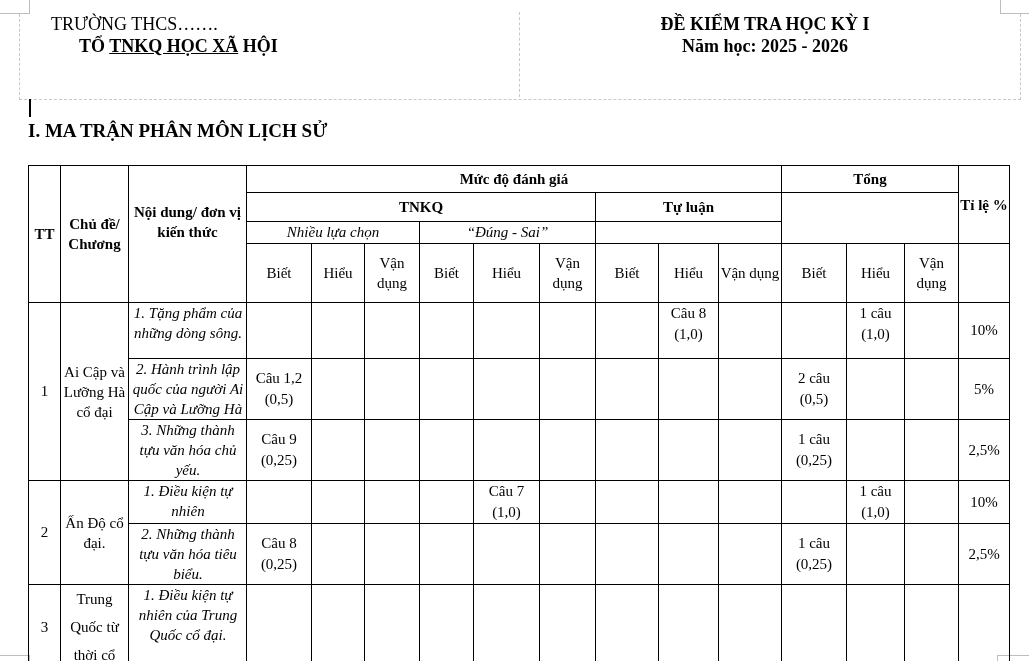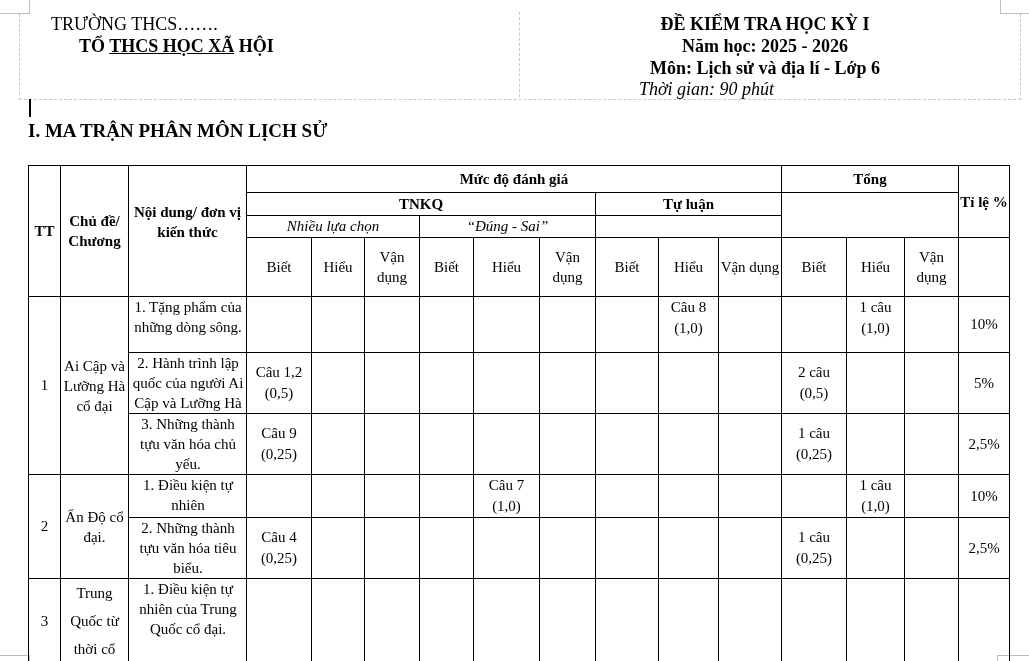--- a/index.html
+++ b/index.html
@@ -18,45 +18,43 @@
   .r1 { top:2px; } .r2 { top:24px; } .r3 { top:46px; }
   .r4 { position:absolute; left:119px; top:67px; font-style:italic; font-size:18px; }
   .cursor { position:absolute; left:29px; top:99px; width:2px; height:18px; background:#000; }
   .section-title { position:absolute; left:28px; top:120px; font-size:19px; font-weight:bold; }
   table.matrix { position:absolute; left:28px; top:165px; border-collapse:collapse; table-layout:fixed;
                  font-size:15px; }
   table.matrix td { border:1.5px solid #000; padding:0 1px; text-align:center; vertical-align:middle;
                     line-height:21px; overflow:hidden; }
   .b { font-weight:bold; }
   .i { font-style:italic;margin-left:21px; }
-  .just { text-align:left; vertical-align:top !important; line-height:20px !important; padding:0 0 0 1px !important; }
+  .just { text-align:left; vertical-align:top !important; line-height:20px !important; padding:0 0 0 1px !important;font-style:italic; }
   .hdr-bottom td { border-bottom:3px solid #000; }
 </style>
 </head>
 <body>
 
 <div class="crop-mark" style="left:0;top:0;width:29px;height:13px;border-right-width:1px;border-bottom-width:1px;"></div>
 <div class="crop-mark" style="left:1000px;top:0;width:29px;height:13px;border-left-width:1px;border-bottom-width:1px;"></div>
 <div class="crop-mark" style="left:0;top:655px;width:29px;height:6px;border-right-width:1px;border-top-width:1px;"></div>
 <div class="crop-mark" style="left:997px;top:655px;width:32px;height:6px;border-left-width:1px;border-top-width:1px;"></div>
 
 <div class="header-box"></div>
 
 <div class="header-left">
   <div class="school">TRƯỜNG THCS…….</div>
   <div class="dept">
-    <span>TỔ </span><span class="ul">THCS HỌC XÃ</span><span> HỘI</span>
+    <span>TỔ </span><span class="ul">TNKQ HỌC XÃ</span><span> HỘI</span>
   </div>
 </div>
 
 <div class="header-right">
   <div class="r-line r1">ĐỀ KIỂM TRA HỌC KỲ I</div>
   <div class="r-line r2">Năm học: 2025 - 2026</div>
-  <div class="r-line r3">Môn: Lịch sử và địa lí - Lớp 6</div>
-  <div class="r4">Thời gian: 90 phút</div>
 </div>
 
 <div class="cursor"></div>
 
 <div class="section-title">I. MA TRẬN PHÂN MÔN LỊCH SỬ</div>
 
 <table class="matrix">
   <colgroup>
     <col style="width:32px">
       <col style="width:68px">
@@ -77,21 +75,21 @@
   </colgroup>
   <tbody>
       <tr style="height:27px">
     <td rowspan="4" class="b">TT</td>
     <td rowspan="4" class="b" style="line-height:20px">Chủ đề/ Chương</td>
     <td rowspan="4" class="b" style="line-height:20px;vertical-align:top;padding-top:36px">Nội dung/ đơn vị kiến thức</td>
     <td colspan="9" class="b">Mức độ đánh giá</td>
     <td colspan="3" class="b">Tổng</td>
     <td rowspan="3" class="b" style="line-height:20px">Tỉ lệ %</td>
   </tr>
-  <tr style="height:23px">
+  <tr style="height:29px">
     <td colspan="6" class="b">TNKQ</td>
     <td colspan="3" class="b">Tự luận</td>
     <td colspan="3" rowspan="2"></td>
   </tr>
   <tr style="height:22px">
     <td colspan="3" class="i">Nhiều lựa chọn</td>
     <td colspan="3" class="i">“Đúng - Sai”</td>
     <td colspan="3"></td>
   </tr>
   <tr class="hdr-bottom" style="height:59px">
@@ -174,21 +172,21 @@
     <td></td>
     <td></td>
     <td></td>
     <td></td>
     <td>1 câu (1,0)</td>
     <td></td>
     <td>10%</td>
   </tr>
   <tr style="height:57px">
     <td class="just">2. Những thành tựu văn hóa tiêu biểu.</td>
-    <td>Câu 4 (0,25)</td>
+    <td>Câu 8 (0,25)</td>
     <td></td>
     <td></td>
     <td></td>
     <td></td>
     <td></td>
     <td></td>
     <td></td>
     <td></td>
     <td>1 câu (0,25)</td>
     <td></td>

